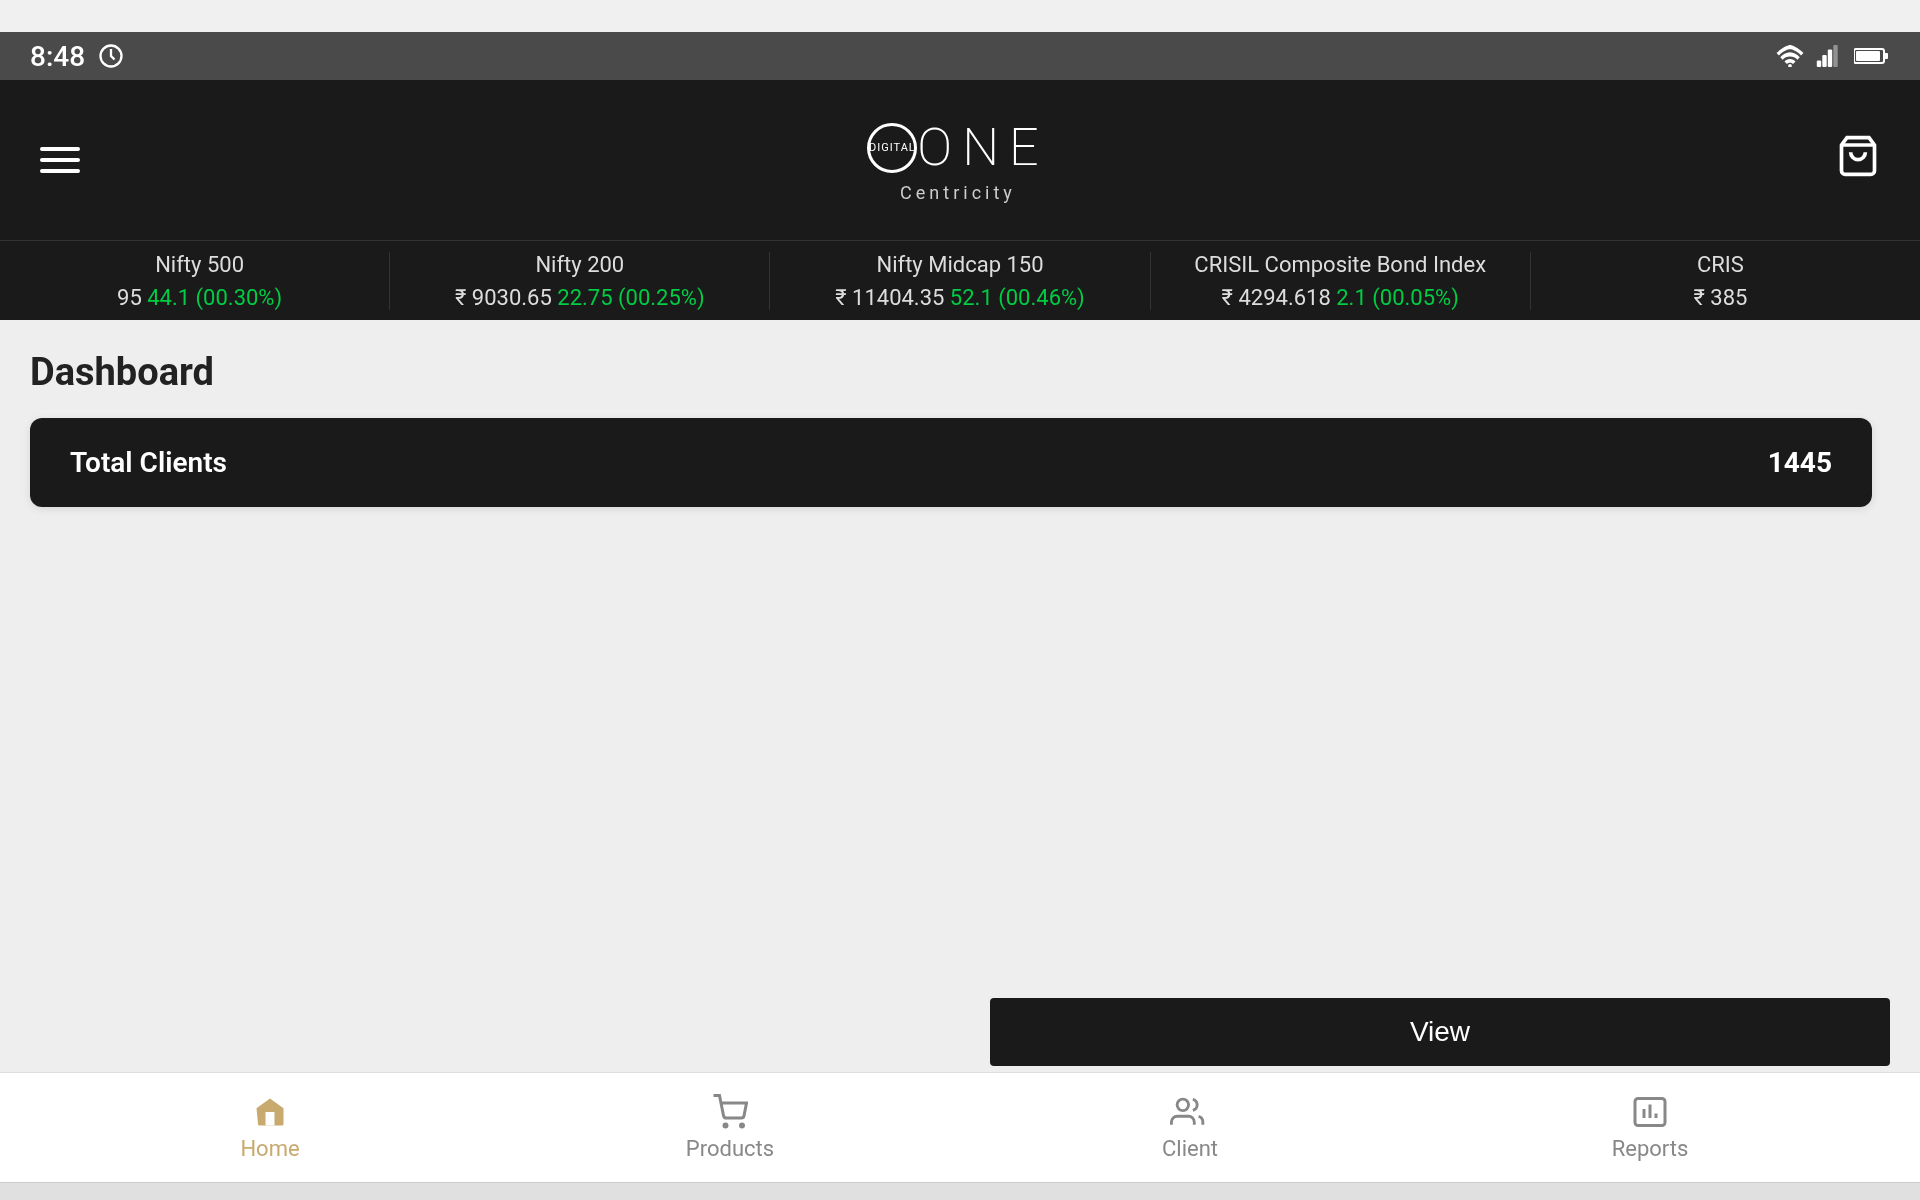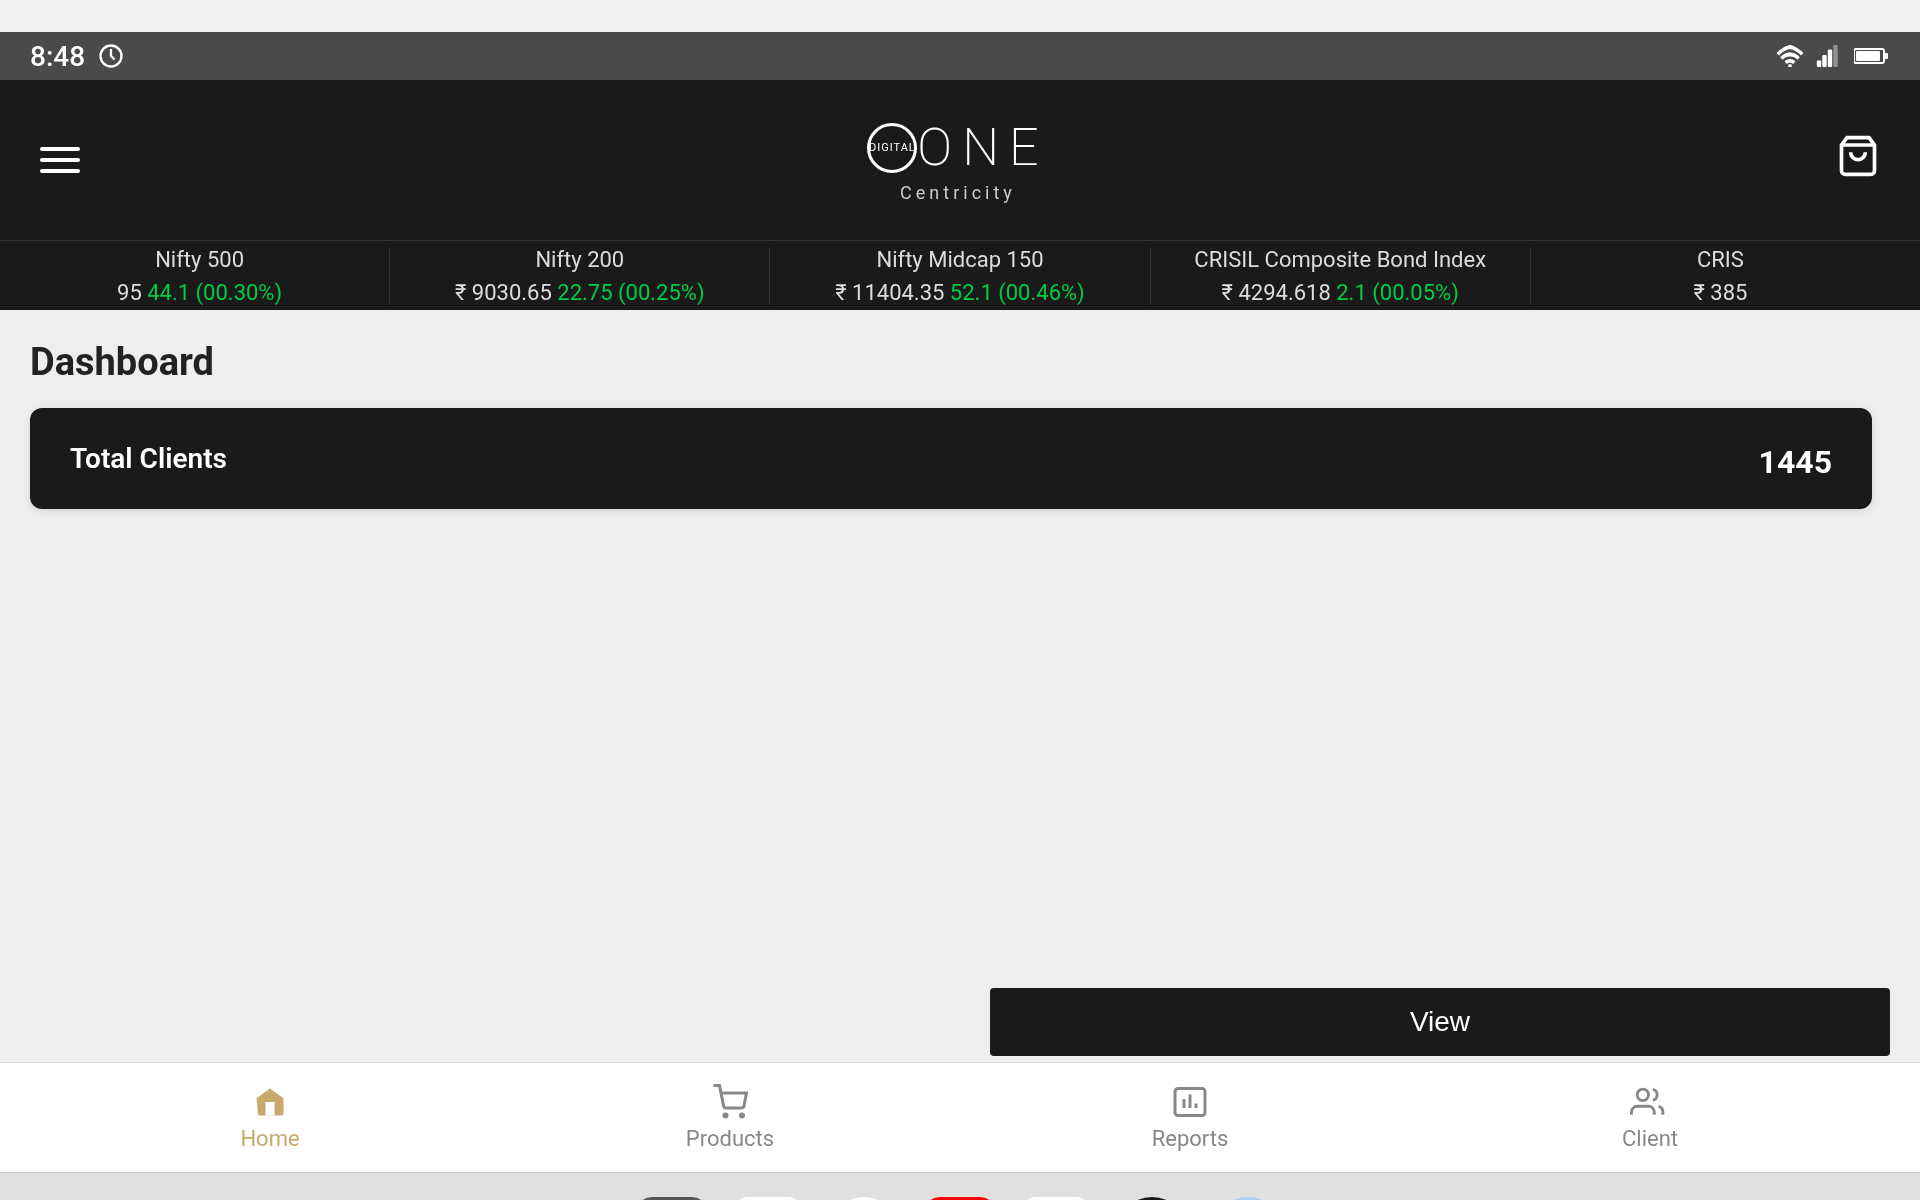--- a/index.html
+++ b/index.html
@@ -97,21 +97,21 @@
     }
     .cart-icon {
       color: white;
       font-size: 36px;
       cursor: pointer;
     }
 
     
     #ticker {
       width: 100%;
-      height: 70px;
+      height: 80px;
       background: #1a1a1a;
       display: flex;
       align-items: center;
       padding: 0 10px;
       overflow: hidden;
       border-top: 1px solid #333;
     }
     .ticker-item {
       flex: 1;
       text-align: center;
@@ -161,23 +161,22 @@
       justify-content: space-between;
       align-items: center;
     }
     .card-header-title {
       color: white;
       font-size: 28px;
       font-weight: 600;
     }
     .card-header-value {
       color: white;
-      font-size: 32px;
+      font-size: 28px;
       font-weight: 700;
-      margin-top: 7px;
     }
     .card-body {
       padding: 30px 40px;
       background: #f5f5f5;
     }
     .card-stats {
       display: flex;
       justify-content: space-between;
       align-items: flex-start;
     }
@@ -451,37 +450,37 @@
   </div>
   <div class="nav-item">
     <svg width="36" height="36" viewBox="0 0 24 24" fill="none" stroke="#888" stroke-width="2">
       <circle cx="9" cy="21" r="1"></circle>
         <circle cx="20" cy="21" r="1"></circle>
       <path d="M1 1h4l2.68 13.39a2 2 0 001.99 1.61H19.4a2 2 0 001.98-1.71L23 6H6"></path>
     </svg>
     <span class="nav-label">Products</span>
   </div>
   <div class="nav-item">
+    <svg width="40" height="36" viewBox="0 0 28 24" fill="none" stroke="#888" stroke-width="2">
+      <path d="M17 21v-2a4 4 0 00-4-4H5a4 4 0 00-4 4v2"></path>
+      <circle cx="9" cy="7" r="4"></circle>
+      <path d="M23 21v-2a4 4 0 00-3-3.87"></path>
+      <path d="M16 3.13a4 4 0 010 7.75"></path>
+    </svg>
+    <span class="nav-label">Client</span>
+  </div>
+  <div class="nav-item">
     <svg width="36" height="36" viewBox="0 0 24 24" fill="none" stroke="#888" stroke-width="2">
       <rect x="2" y="3" width="20" height="18" rx="2"></rect>
         <line x1="8" y1="10" x2="8" y2="16"></line>
         <line x1="12" y1="7" x2="12" y2="16"></line>
         <line x1="16" y1="13" x2="16" y2="16"></line>
     </svg>
     <span class="nav-label">Reports</span>
   </div>
-  <div class="nav-item">
-    <svg width="40" height="36" viewBox="0 0 28 24" fill="none" stroke="#888" stroke-width="2">
-      <path d="M17 21v-2a4 4 0 00-4-4H5a4 4 0 00-4 4v2"></path>
-      <circle cx="9" cy="7" r="4"></circle>
-      <path d="M23 21v-2a4 4 0 00-3-3.87"></path>
-      <path d="M16 3.13a4 4 0 010 7.75"></path>
-    </svg>
-    <span class="nav-label">Client</span>
-  </div>
 </div>
 
 <div id="app-dock">
 
   <div class="app-icon-grid">
     <span></span>
       <span></span>
       <span></span>
 
   </div>

